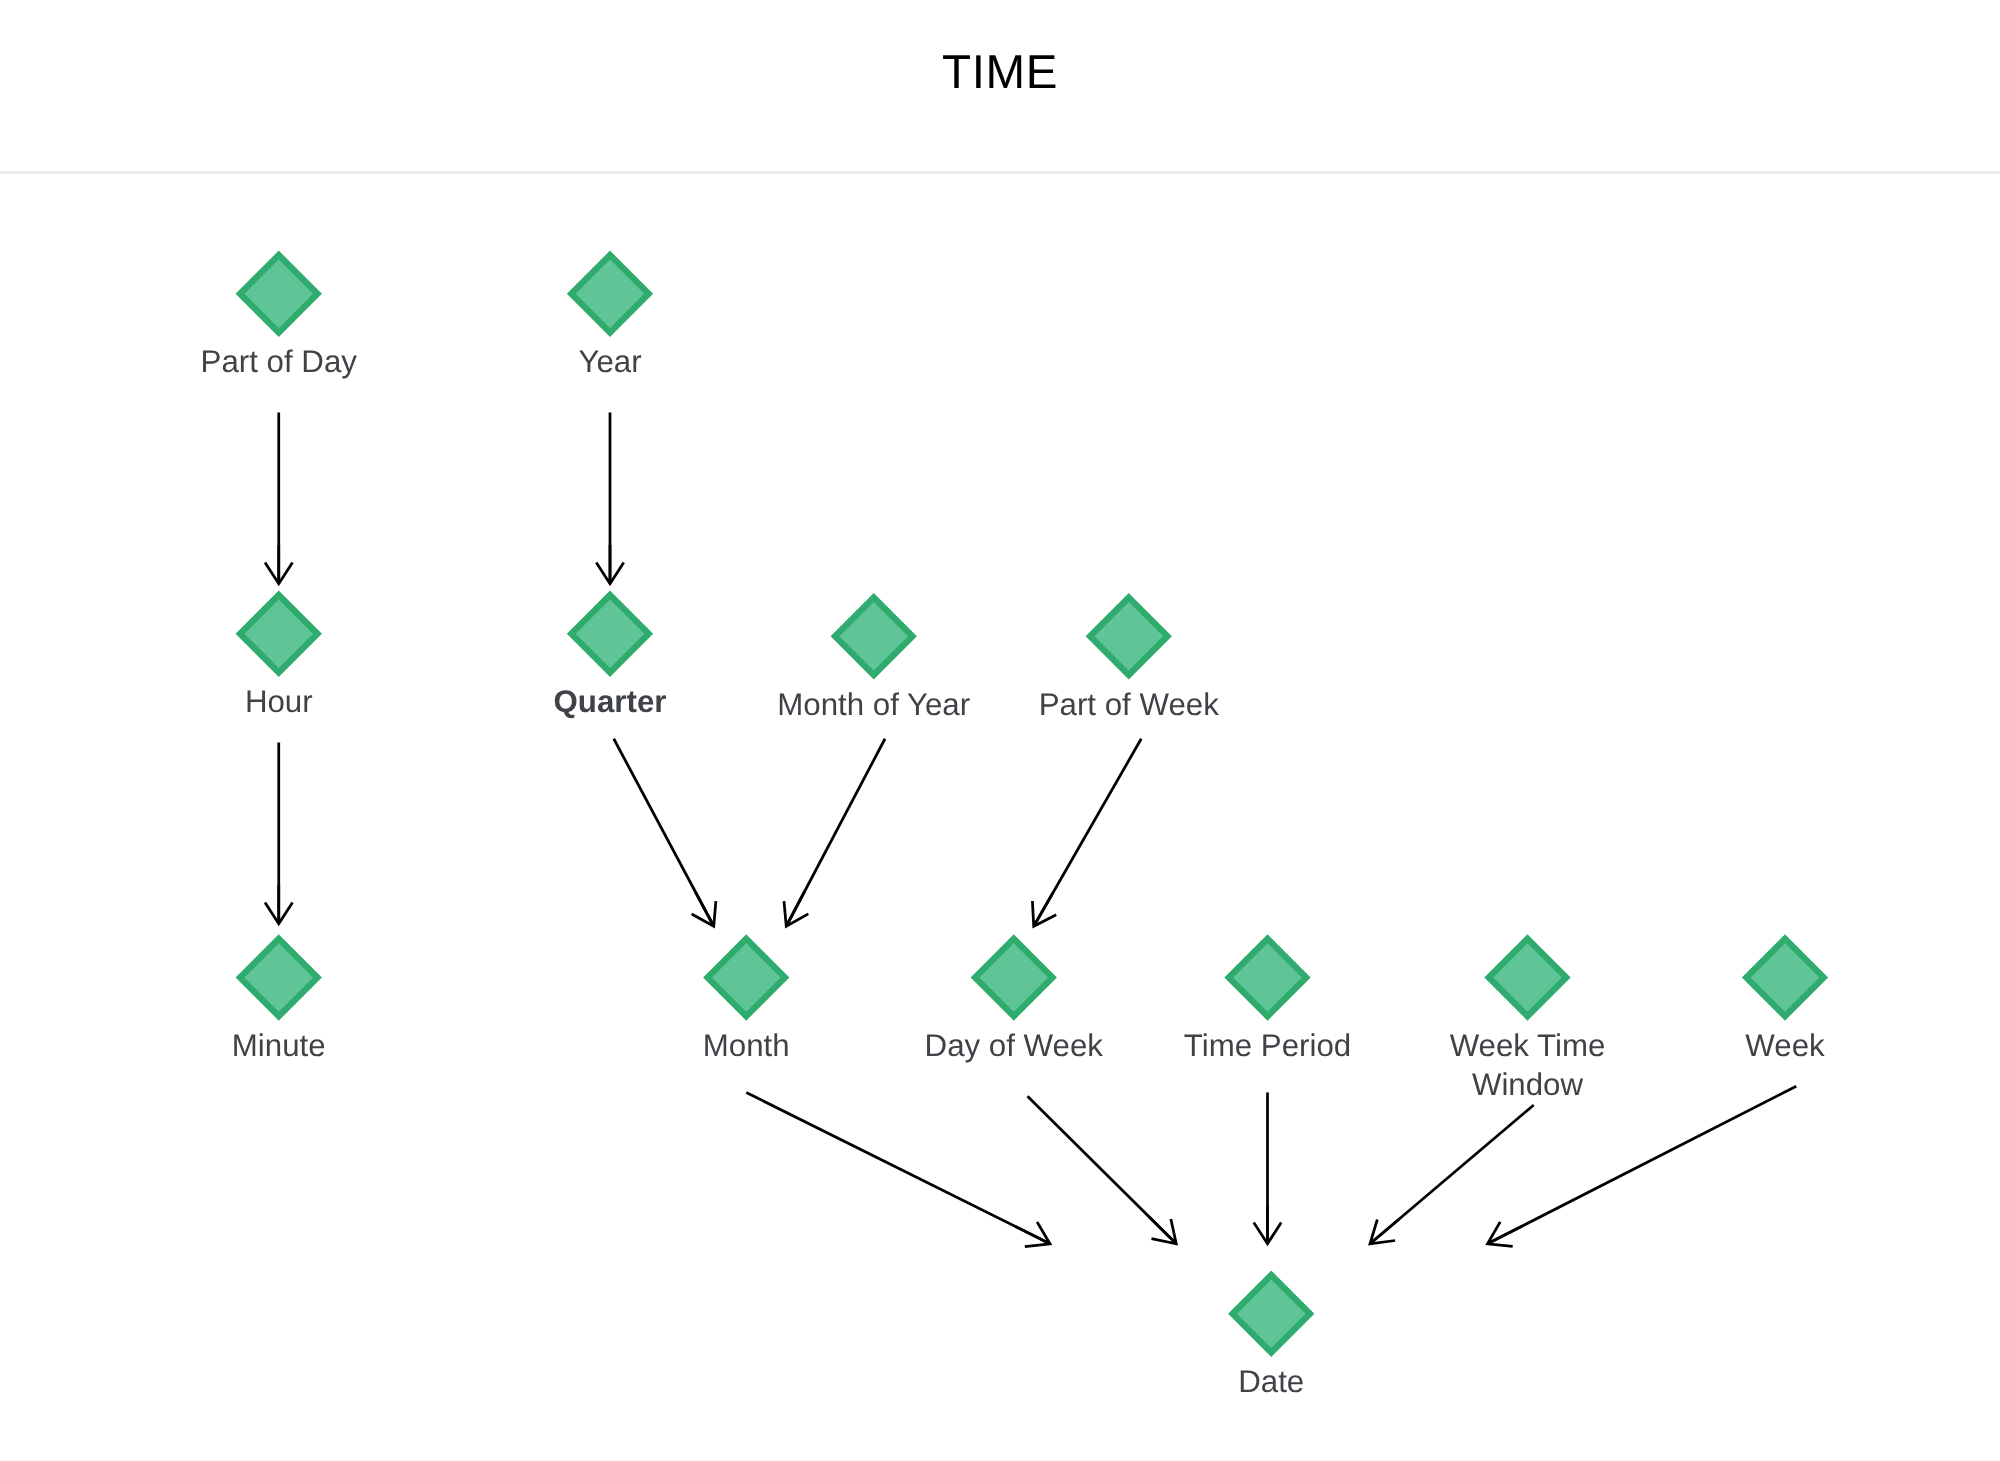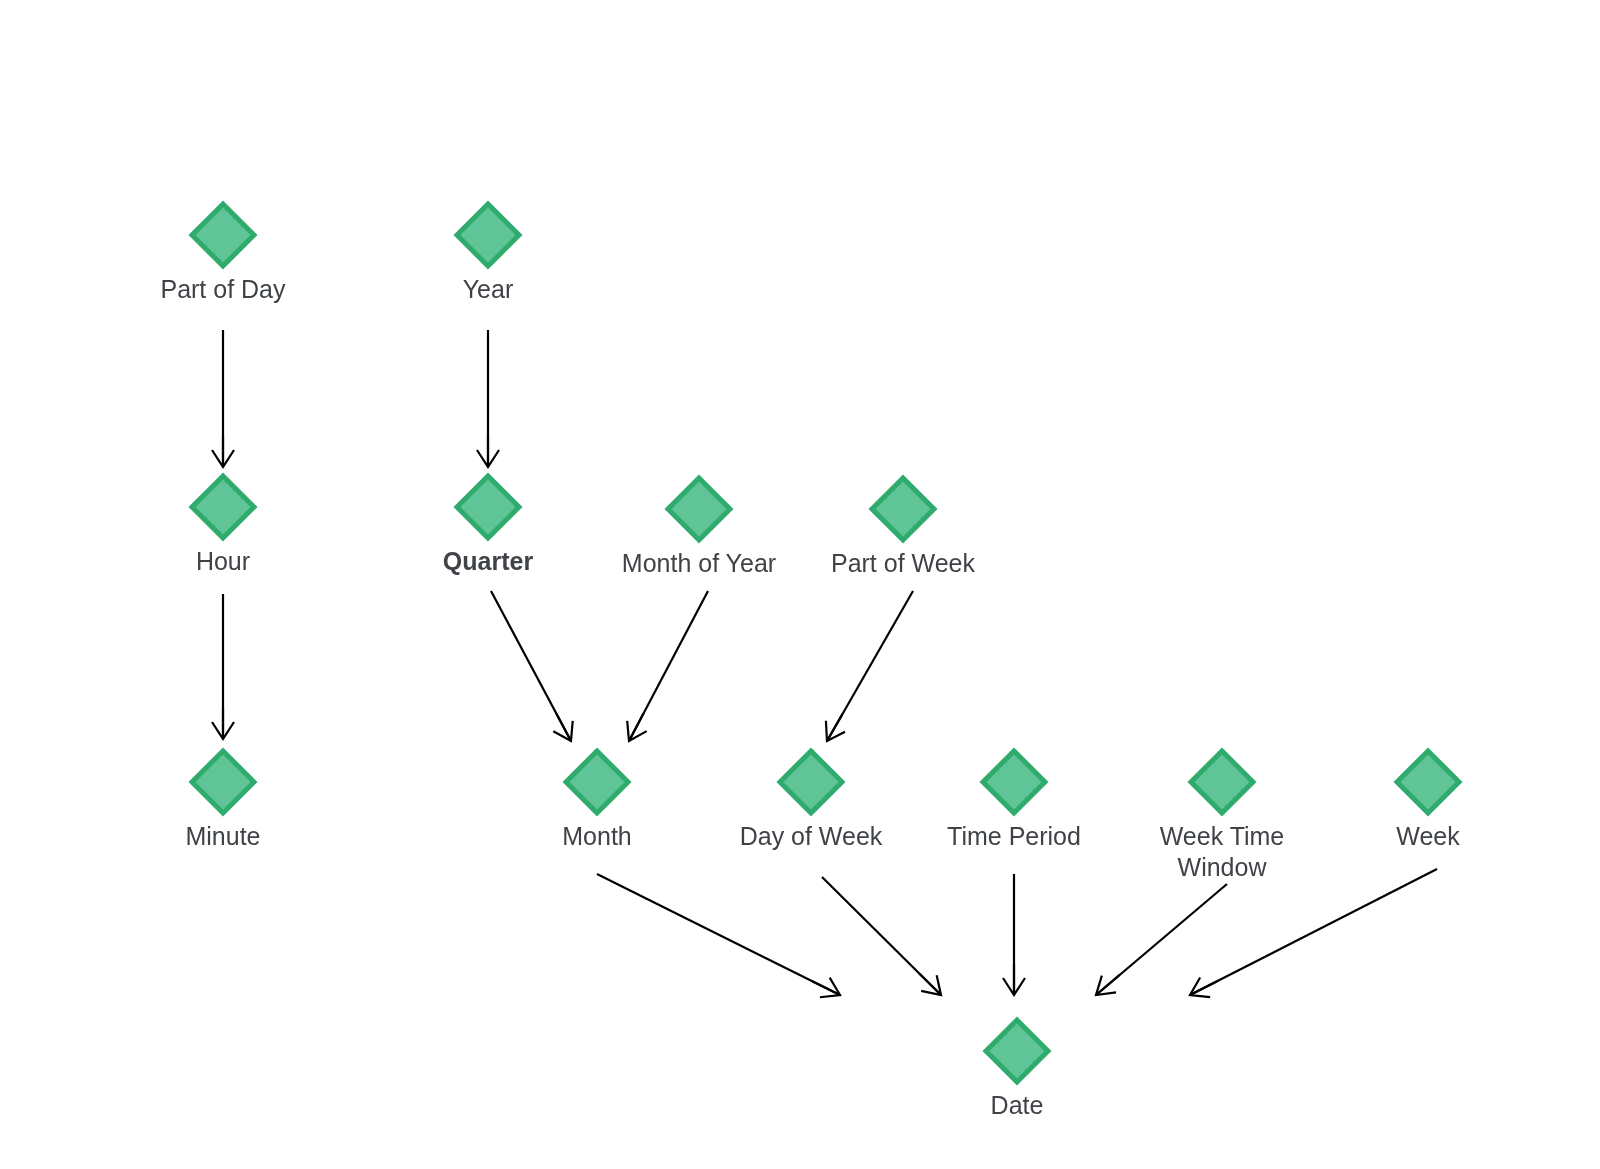--- a/index.html
+++ b/index.html
@@ -82,20 +82,23 @@
   }
   .node-label.bold {
     font-weight: 700;
   }
 </style>
 </head>
 <body>
 
 <div id="root">
 
+  <div class="header">
+    <div class="page-title">TIME</div>
+  </div>
 
   <div class="canvas-wrap">
     <svg class="graph" id="graph-svg" viewBox="0 0 1600 1030">
         <g>
           <g>
             <path d="M 223 191 L 223 328" class="edge-line"></path>
             <path d="M 212 311 L 223 328 L 234 311 M 223 328 L 223 297" class="arrow-head"></path>
           </g>
           <g>
             <path d="M 488 191 L 488 328" class="edge-line"></path>

